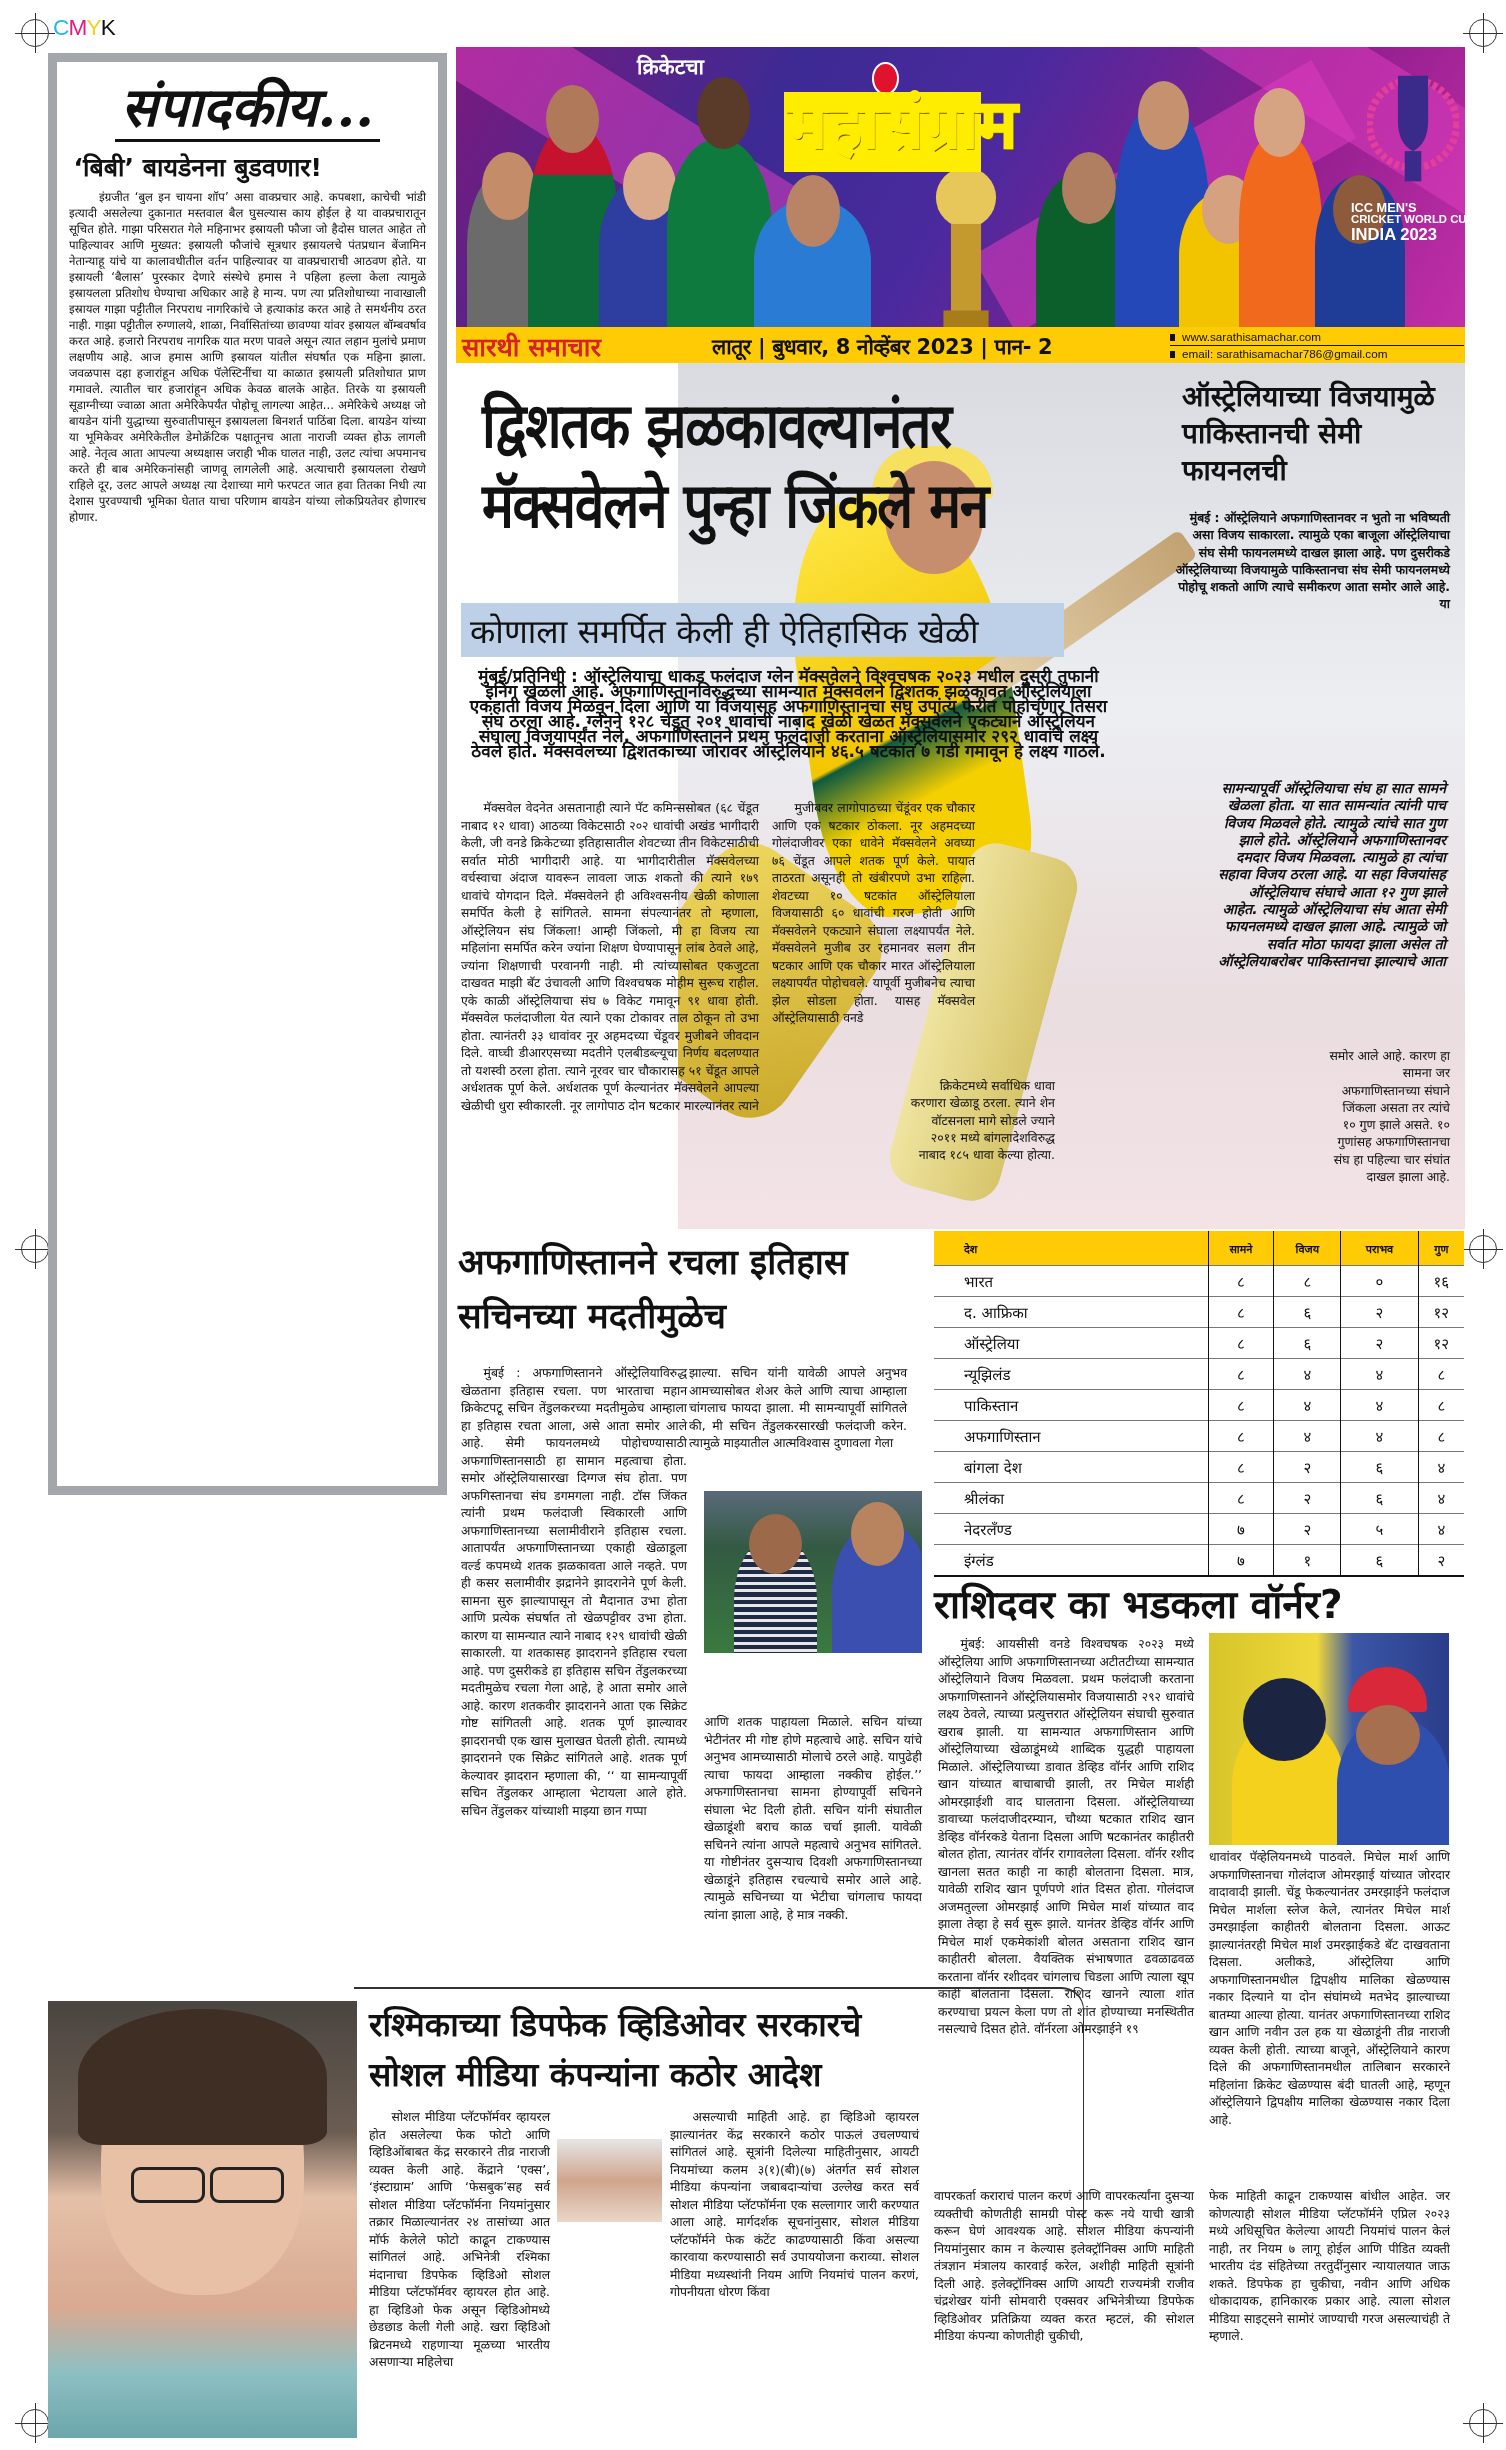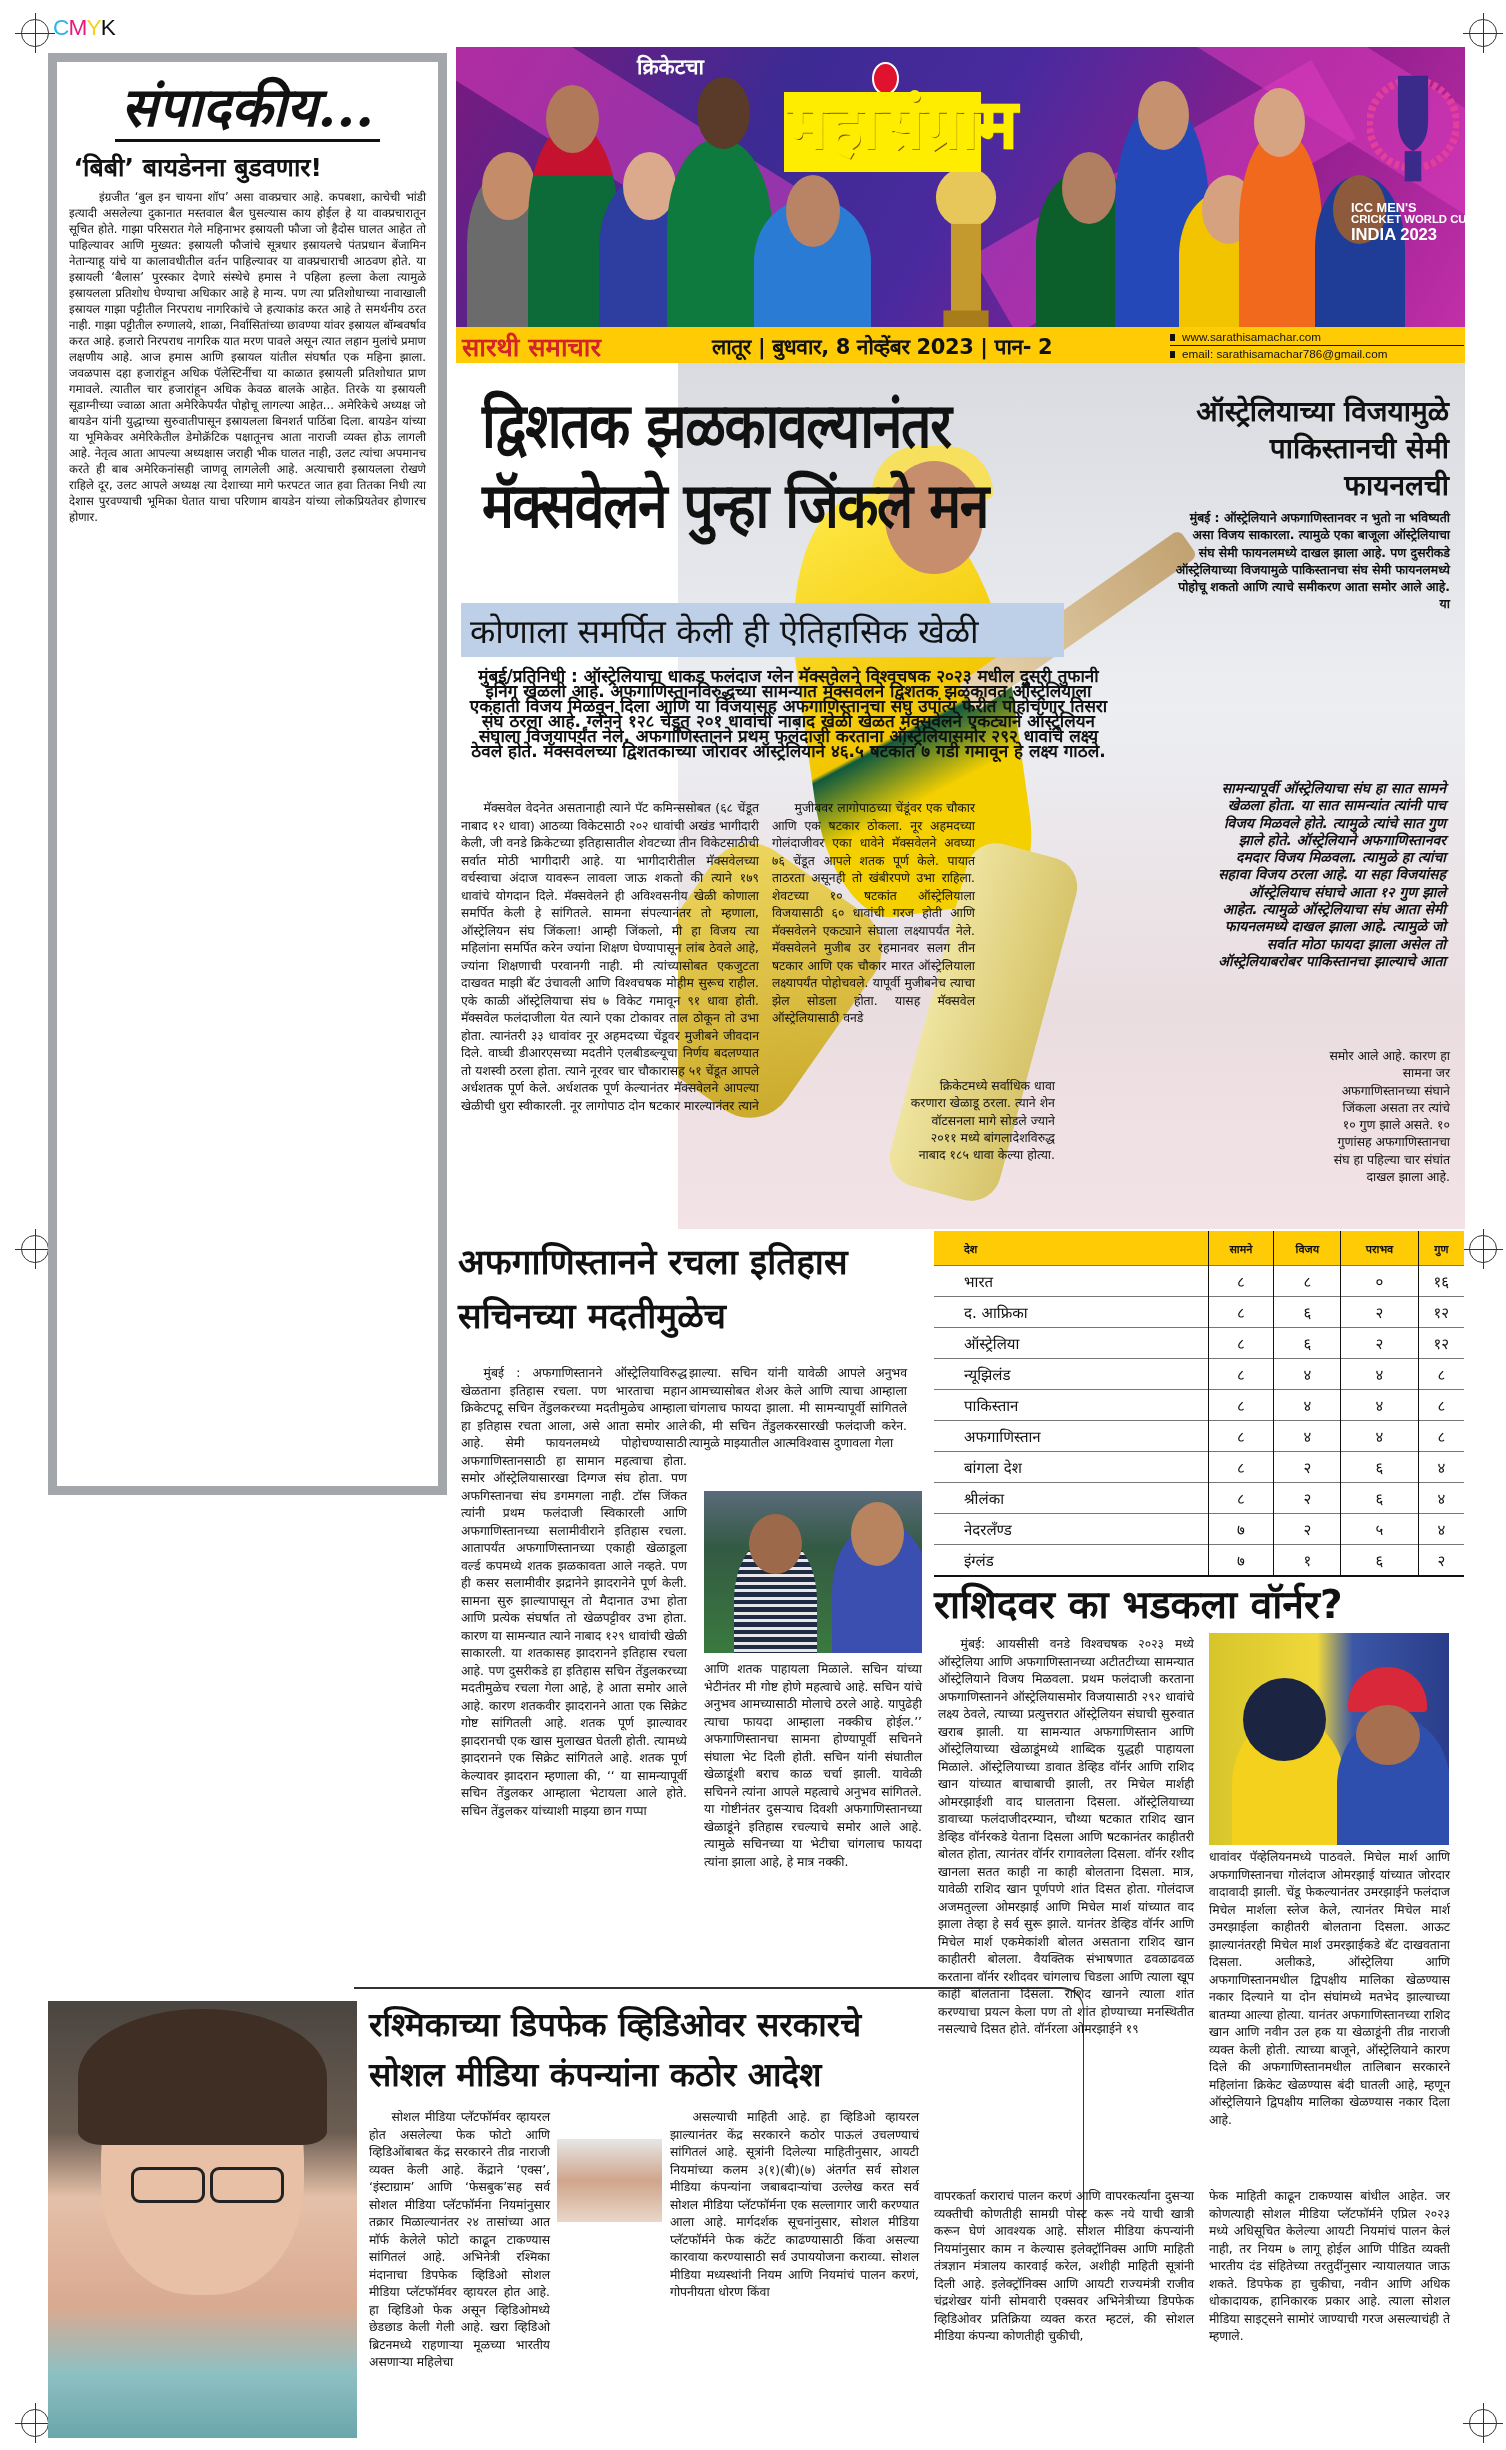--- a/index.html
+++ b/index.html
@@ -47,21 +47,21 @@
   .bat{position:absolute;left:264px;top:241px;width:271px;height:33px;background:linear-gradient(90deg,#e8d5b0,#c2a272);transform:rotate(-35deg);border-radius:7.5px;}
   .pad{position:absolute;left:-26px;top:497px;width:196px;height:241px;border-radius:45px;background:linear-gradient(135deg,#f0d860,#c9a82a);transform:rotate(35deg);}
 
   .headline{left:482px;top:386px;font-family:"DejaVu Sans",sans-serif;font-weight:bold;font-size:62px;line-height:80px;transform:scaleX(.86);transform-origin:left top;letter-spacing:-1.5px;}
   .subhead-box{left:461px;top:603px;width:603px;height:54px;background:#bdd0e8;}
   .subhead{left:9px;top:4.5px;font-size:33px;font-weight:normal;}
   .lead{left:461px;top:669px;width:655px;font-size:17px;line-height:15px;text-align:center;font-weight:bold;}
   .col{font-size:12.3px;line-height:17.5px;text-align:justify;}
   .col p{margin:0;text-indent:22.6px;}
 
-  .side-head{left:1182px;top:393px;width:267px;text-align:right;font-size:28px;line-height:37px;font-weight:bold;}
+  .side-head{left:1182px;top:378px;width:267px;font-size:28px;line-height:37px;font-weight:bold;}
   .side-body{left:1175px;top:509px;width:275px;text-align:right;font-size:12.4px;line-height:17.3px;font-weight:bold;}
   .side2{left:1213px;top:780px;width:233px;text-align:right;font-size:14px;line-height:17.3px;font-weight:bold;font-style:italic;}
   .side3{left:1134px;top:1039px;width:316px;text-align:right;font-size:12.4px;line-height:17.3px;}
   .side4{left:904px;top:1077px;width:151px;text-align:right;font-size:12.4px;line-height:17.3px;}
 
   
   .ptable{left:934px;top:1231px;width:530px;border-collapse:collapse;font-size:15px;}
   .ptable th{background:#ffcb05;font-weight:bold;height:32px;font-size:11px;}
   .ptable td{height:28px;border-top:0.8px solid #777;text-align:center;}
   .ptable td:first-child,.ptable th:first-child{text-align:left;padding-left:30px;}
@@ -280,21 +280,21 @@
   </div>
 <div class="abs col" style="left:689px;top:1365px;width:218px;">
     <p style="text-indent:0">झाल्या. सचिन यांनी यावेळी आपले अनुभव आमच्यासोबत शेअर केले आणि त्याचा आम्हाला चांगलाच फायदा झाला. मी सामन्यापूर्वी सांगितले की, मी सचिन तेंडुलकरसारखी फलंदाजी करेन. त्यामुळे माझ्यातील आत्मविश्वास दुणावला गेला</p>
   </div>
 <div class="abs sachin-photo">
   <div style="position:absolute;left:30px;top:45px;width:83px;height:128px;border-radius:50% 50% 0 0;background:repeating-linear-gradient(0deg,#1f2a44 0 4.5px,#e7e7e7 4.5px 7.5px);"></div>
   <div style="position:absolute;left:45px;top:22.6px;width:53px;height:60px;border-radius:50%;background:#9c6a4a;"></div>
   <div style="position:absolute;left:128px;top:30px;width:98px;height:143px;border-radius:50% 50% 0 0;background:#3b4fb0;"></div>
   <div style="position:absolute;left:147px;top:11.3px;width:53px;height:64px;border-radius:50%;background:#b88460;"></div>
 </div>
-<div class="abs col" style="left:704px;top:1661px;width:218px;">
+<div class="abs col" style="left:704px;top:1714px;width:218px;">
     <p style="text-indent:0">आणि शतक पाहायला मिळाले. सचिन यांच्या भेटीनंतर मी गोष्ट होणे महत्वाचे आहे. सचिन यांचे अनुभव आमच्यासाठी मोलाचे ठरले आहे. यापुढेही त्याचा फायदा आम्हाला नक्कीच होईल.’’ अफगाणिस्तानचा सामना होण्यापूर्वी सचिनने संघाला भेट दिली होती. सचिन यांनी संघातील खेळाडूंशी बराच काळ चर्चा झाली. यावेळी सचिनने त्यांना आपले महत्वाचे अनुभव सांगितले. या गोष्टीनंतर दुसऱ्याच दिवशी अफगाणिस्तानच्या खेळाडूंने इतिहास रचल्याचे समोर आले आहे. त्यामुळे सचिनच्या या भेटीचा चांगलाच फायदा त्यांना झाला आहे, हे मात्र नक्की.</p>
   </div>
 
 <div class="abs rashid-head">राशिदवर का भडकला वॉर्नर?</div>
 <div class="abs col" style="left:938px;top:1636px;width:256px;">
     <p>मुंबई: आयसीसी वनडे विश्वचषक २०२३ मध्ये ऑस्ट्रेलिया आणि अफगाणिस्तानच्या अटीतटीच्या सामन्यात ऑस्ट्रेलियाने विजय मिळवला. प्रथम फलंदाजी करताना अफगाणिस्तानने ऑस्ट्रेलियासमोर विजयासाठी २९२ धावांचे लक्ष्य ठेवले, त्याच्या प्रत्युत्तरात ऑस्ट्रेलियन संघाची सुरुवात खराब झाली. या सामन्यात अफगाणिस्तान आणि ऑस्ट्रेलियाच्या खेळाडूंमध्ये शाब्दिक युद्धही पाहायला मिळाले. ऑस्ट्रेलियाच्या डावात डेव्हिड वॉर्नर आणि राशिद खान यांच्यात बाचाबाची झाली, तर मिचेल मार्शही ओमरझाईशी वाद घालताना दिसला. ऑस्ट्रेलियाच्या डावाच्या फलंदाजीदरम्यान, चौथ्या षटकात राशिद खान डेव्हिड वॉर्नरकडे येताना दिसला आणि षटकानंतर काहीतरी बोलत होता, त्यानंतर वॉर्नर रागावलेला दिसला. वॉर्नर रशीद खानला सतत काही ना काही बोलताना दिसला. मात्र, यावेळी राशिद खान पूर्णपणे शांत दिसत होता. गोलंदाज अजमतुल्ला ओमरझाई आणि मिचेल मार्श यांच्यात वाद झाला तेव्हा हे सर्व सुरू झाले. यानंतर डेव्हिड वॉर्नर आणि मिचेल मार्श एकमेकांशी बोलत असताना राशिद खान काहीतरी बोलला. वैयक्तिक संभाषणात ढवळाढवळ करताना वॉर्नर रशीदवर चांगलाच चिडला आणि त्याला खूप काही बोलताना दिसला. राशिद खानने त्याला शांत करण्याचा प्रयत्न केला पण तो शांत होण्याच्या मनस्थितीत नसल्याचे दिसत होते. वॉर्नरला ओमरझाईने १९</p>
   </div>
 <div class="abs rashid-photo">
   <div style="position:absolute;left:22.6px;top:83px;width:113px;height:136px;border-radius:50% 50% 0 0;background:#f3d11c;"></div>
   <div style="position:absolute;left:34px;top:45px;width:83px;height:83px;border-radius:50%;background:#1b2440;"></div>

